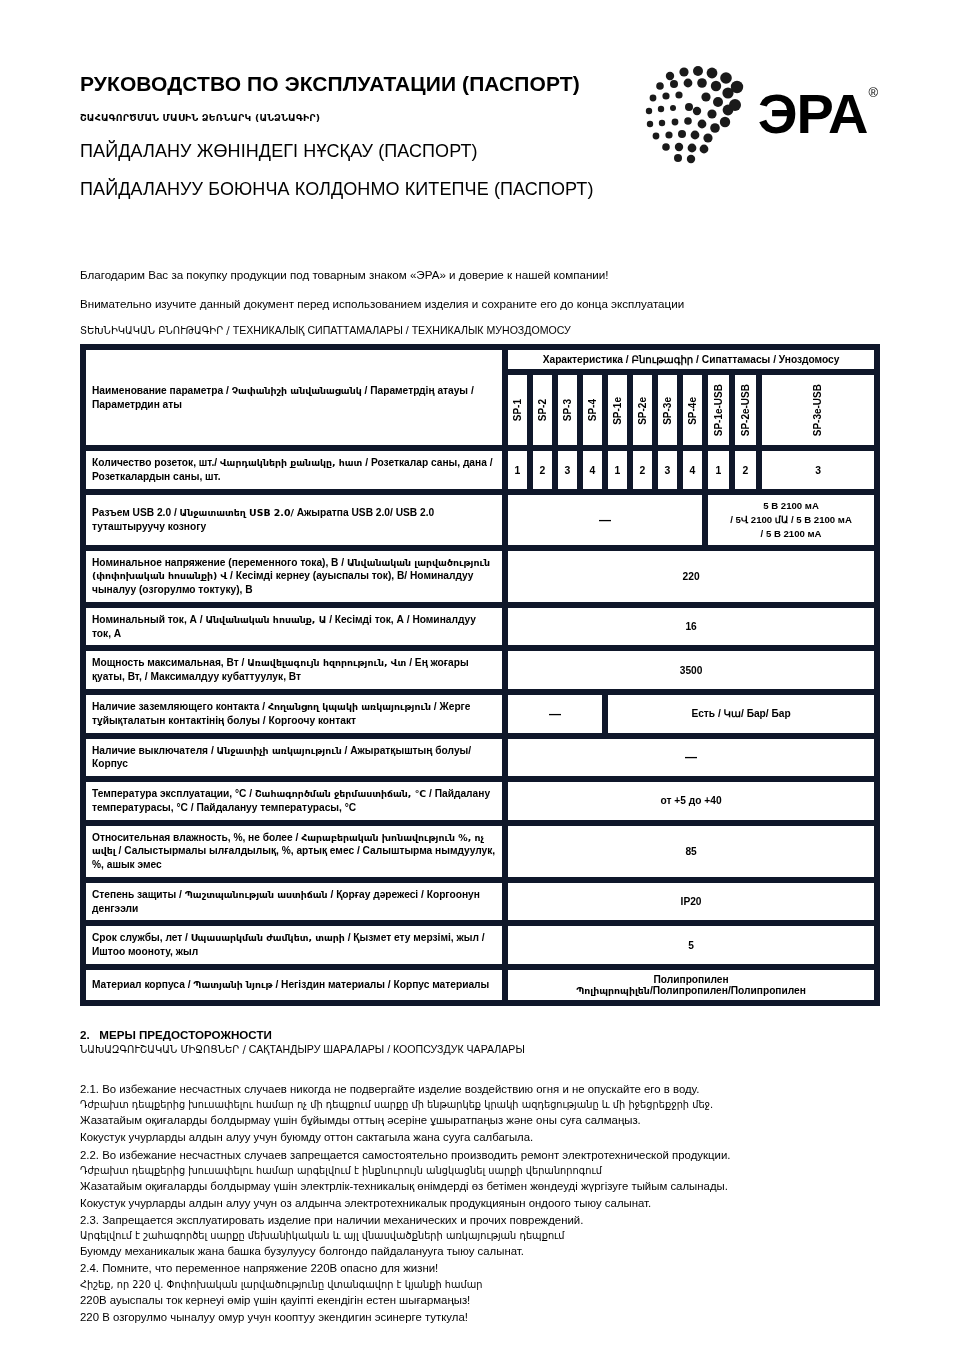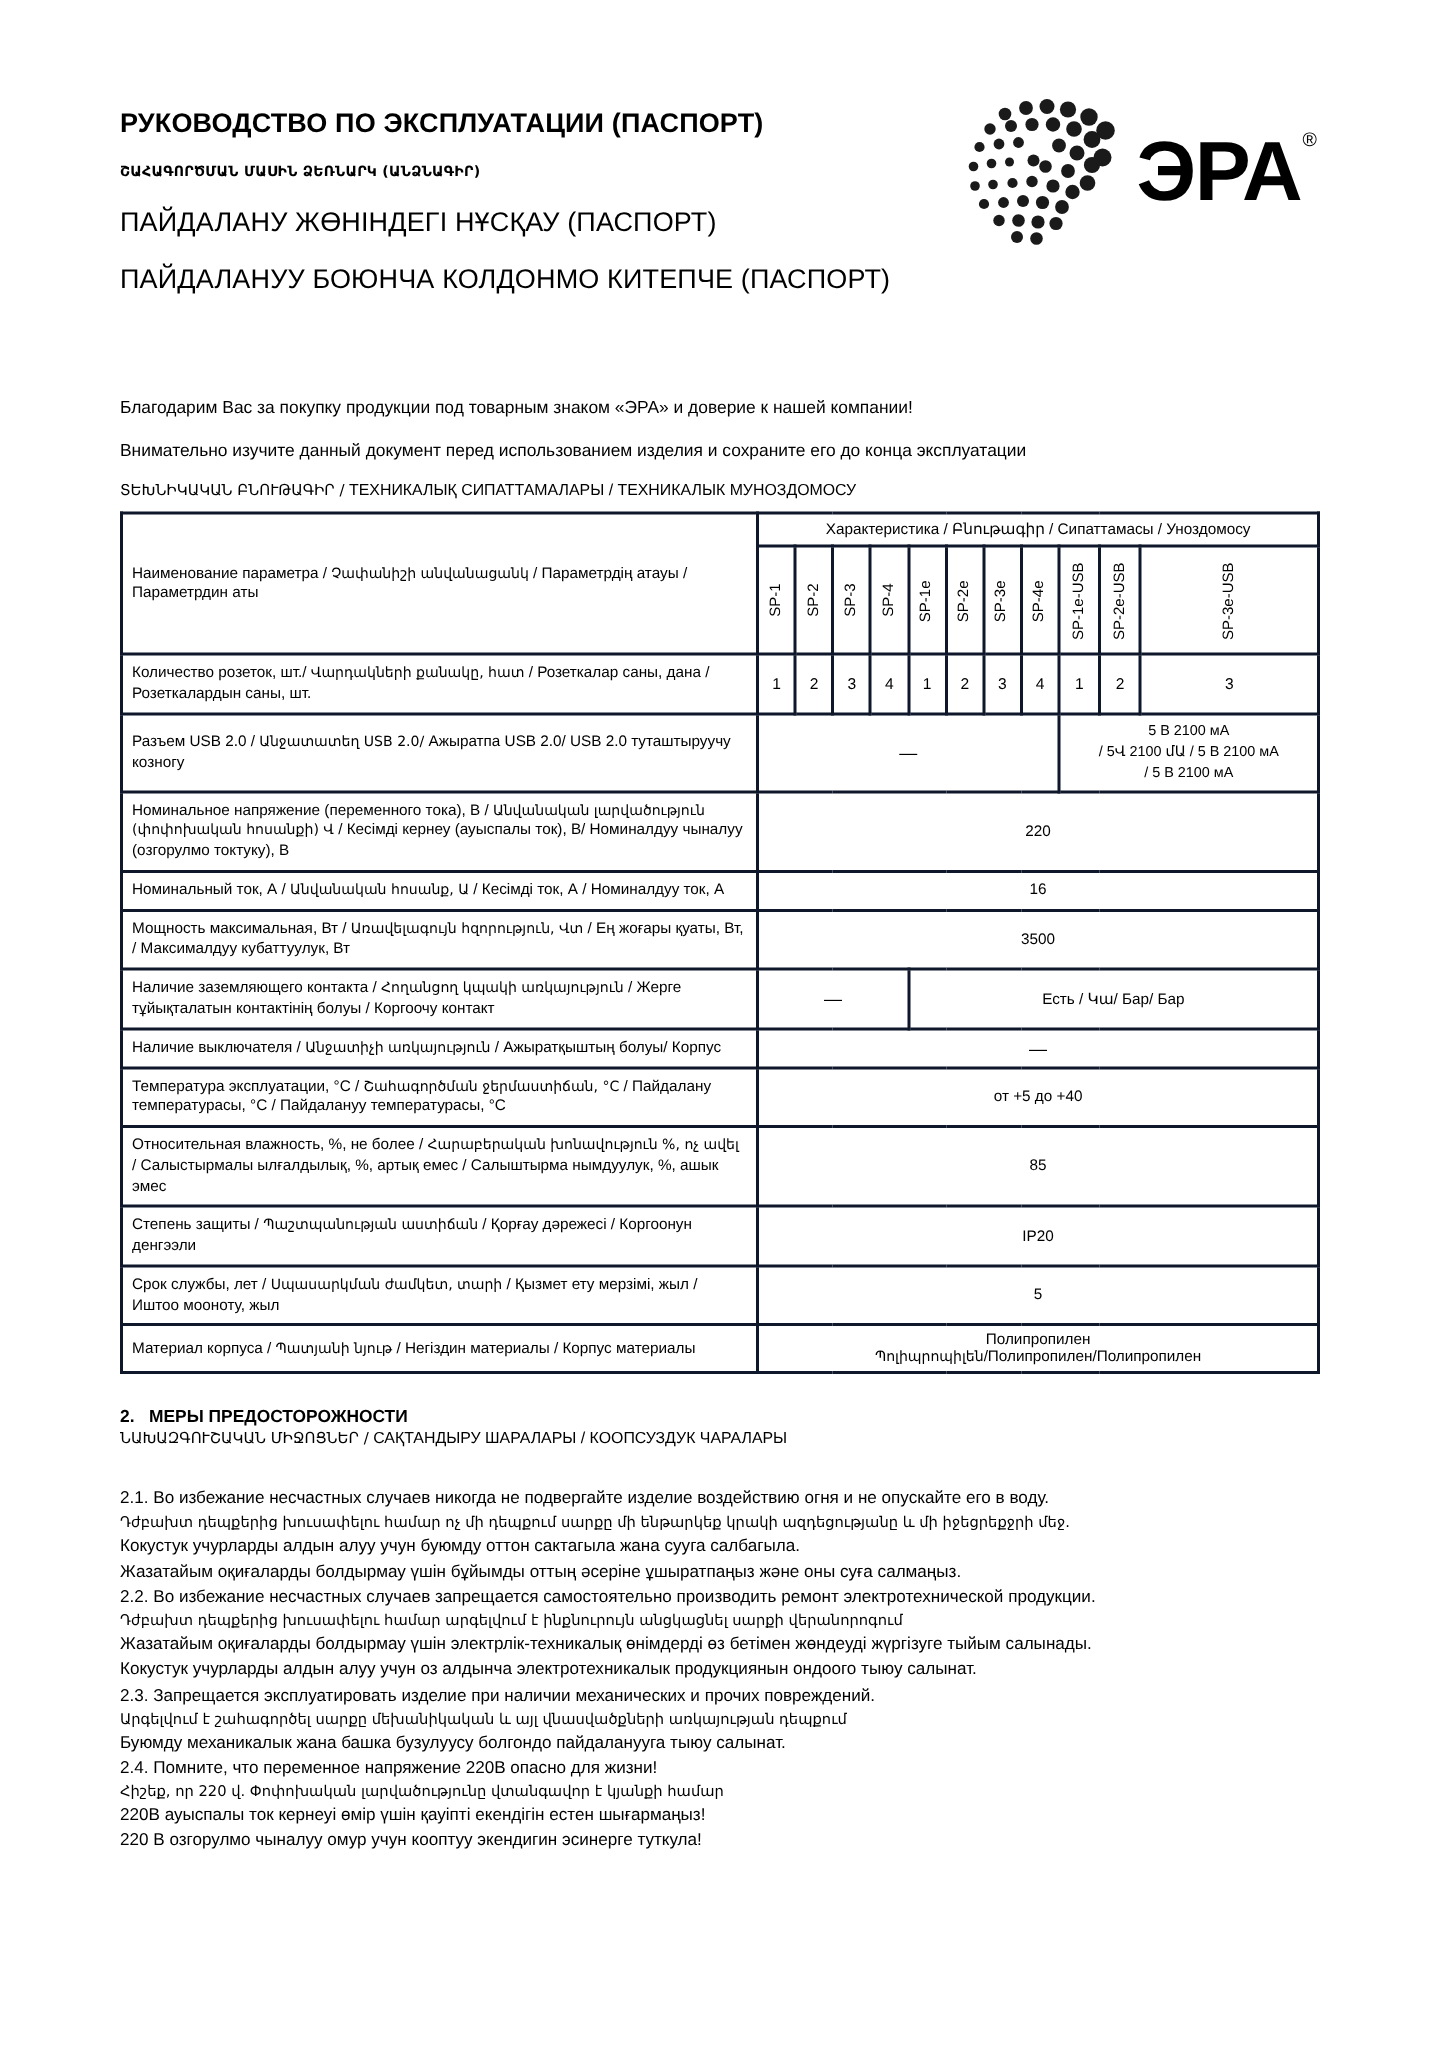--- a/index.html
+++ b/index.html
@@ -25,21 +25,21 @@
   
   .header {
     display: flex;
     align-items: flex-start;
     justify-content: space-between;
   }
   .titles {
     padding-top: 14px;
   }
   .title-ru {
-    font-size: 18px;
+    font-size: 21px;
     font-weight: bold;
     letter-spacing: 0.1px;
     margin-bottom: 16px;
   }
   .title-hy {
     font-size: 14.5px;
     font-weight: bold;
     margin-bottom: 18px;
     letter-spacing: 0.2px;
   }
@@ -101,24 +101,24 @@
   .sec-sub .hy { font-size: 10px; }
 
   
   table.spec {
     border-collapse: collapse;
     width: 100%;
     table-layout: fixed;
     font-size: 10.2px;
   }
   table.spec td, table.spec th {
-    border: 2px solid #0f172a;
+    border: 6px solid #0f172a;
     padding: 4px 5px;
     vertical-align: middle;
-    font-weight: normal;
+    font-weight: bold;
     text-align: center;
   }
   table.spec td.param {
     text-align: left;
     line-height: 1.35;
     padding: 5px 6px;
   }
   .hy { font-family: "DejaVu Sans", sans-serif; font-size: 9.4px; }
   .char-head {
     font-size: 10.2px;
@@ -418,22 +418,22 @@
     &nbsp;&nbsp;<span>МЕРЫ ПРЕДОСТОРОЖНОСТИ</span>
   </div>
   <div class="sec-sub">
     <span class="hy">ՆԱԽԱԶԳՈՒՇԱԿԱՆ ՄԻՋՈՑՆԵՐ /</span>
     <span>САҚТАНДЫРУ ШАРАЛАРЫ / КООПСУЗДУК ЧАРАЛАРЫ</span>
   </div>
 
   <div class="safety">
     <p>2.1. Во избежание несчастных случаев никогда не подвергайте изделие воздействию огня и не опускайте его в воду.</p>
     <p class="hy-line">Դժբախտ դեպքերից խուսափելու համար ոչ մի դեպքում սարքը մի ենթարկեք կրակի ազդեցությանը և մի իջեցրեքջրի մեջ.</p>
+    <p>Жазатайым оқиғаларды болдырмау үшін бұйымды оттың әсеріне ұшыратпаңыз және оны суға салмаңыз.</p>
     <p>Кокустук учурларды алдын алуу учун буюмду оттон сактагыла жана сууга салбагыла.</p>
-    <p>Жазатайым оқиғаларды болдырмау үшін бұйымды оттың әсеріне ұшыратпаңыз және оны суға салмаңыз.</p>
 
     <p>2.2. Во избежание несчастных случаев запрещается самостоятельно производить ремонт электротехнической продукции.</p>
     <p class="hy-line">Դժբախտ դեպքերից խուսափելու համար արգելվում է ինքնուրույն անցկացնել սարքի վերանորոգում</p>
     <p>Жазатайым оқиғаларды болдырмау үшін электрлік-техникалық өнімдерді өз бетімен жөндеуді жүргізуге тыйым салынады.</p>
     <p>Кокустук учурларды алдын алуу учун оз алдынча электротехникалык продукциянын ондоого тыюу салынат.</p>
 
     <p>2.3. Запрещается эксплуатировать изделие при наличии механических и прочих повреждений.</p>
     <p class="hy-line">Արգելվում է շահագործել սարքը մեխանիկական և այլ վնասվածքների առկայության դեպքում</p>
     <p>Буюмду механикалык жана башка бузулуусу болгондо пайдаланууга тыюу салынат.</p>
 

